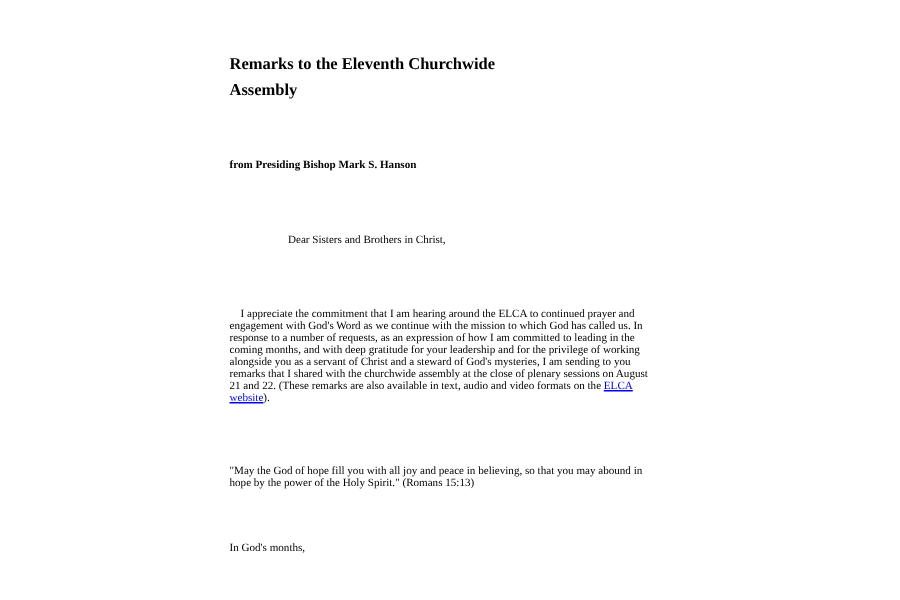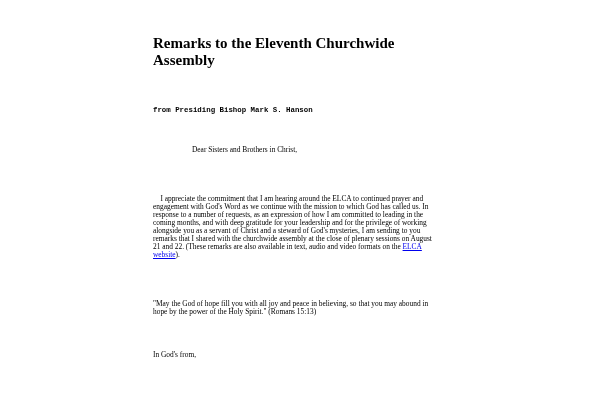--- a/index.html
+++ b/index.html
@@ -16,27 +16,27 @@
     margin-left: 153px;
     width: 340px;
     color: #000000;
     font-family: "Liberation Serif", "DejaVu Serif", serif;
     font-size: 7.4px;
     line-height: 8px;
     white-space: pre; 
   }
   .doc-title {
     margin: 11px 0 0 0;
-    font-size: 15px;
+    font-size: 11px;
     line-height: 16.5px;
     font-weight: bold;
   }
-  .byline   { margin-top: 14px; font-weight: bold; font-family: Liberation Mono, monospace; }
+  .byline   { margin-top: 14px; font-weight: bold; }
   .date     { margin-top: 8px; }
-  .salutation { margin-top: 0; padding-left: 39px; }
+  .salutation { margin-top: 10px; padding-left: 39px; }
   .para     { margin-top: 9px; }
   .closing  { margin-top: 11px; }
   a.doc-link {
     color: #0000ee;
     text-decoration: underline;
     cursor: pointer;
   }
 </style>
 </head>
 <body>
@@ -58,21 +58,21 @@
 coming months, and with deep gratitude for your leadership and for the privilege of working
 alongside you as a servant of Christ and a steward of God's mysteries, I am sending to you
 remarks that I shared with the churchwide assembly at the close of plenary sessions on August
 21 and 22. (These remarks are also available in text, audio and video formats on the </span><a class="doc-link" href="#">ELCA
 website</a><span>).</span>
   </div>
 
   <div class="para">"May the God of hope fill you with all joy and peace in believing, so that you may abound in
 hope by the power of the Holy Spirit." (Romans 15:13)</div>
 
-  <div class="closing">In God's from,</div>
+  <div class="closing">In God's months,</div>
 
   
 
   
 
   
 
   
 
   

